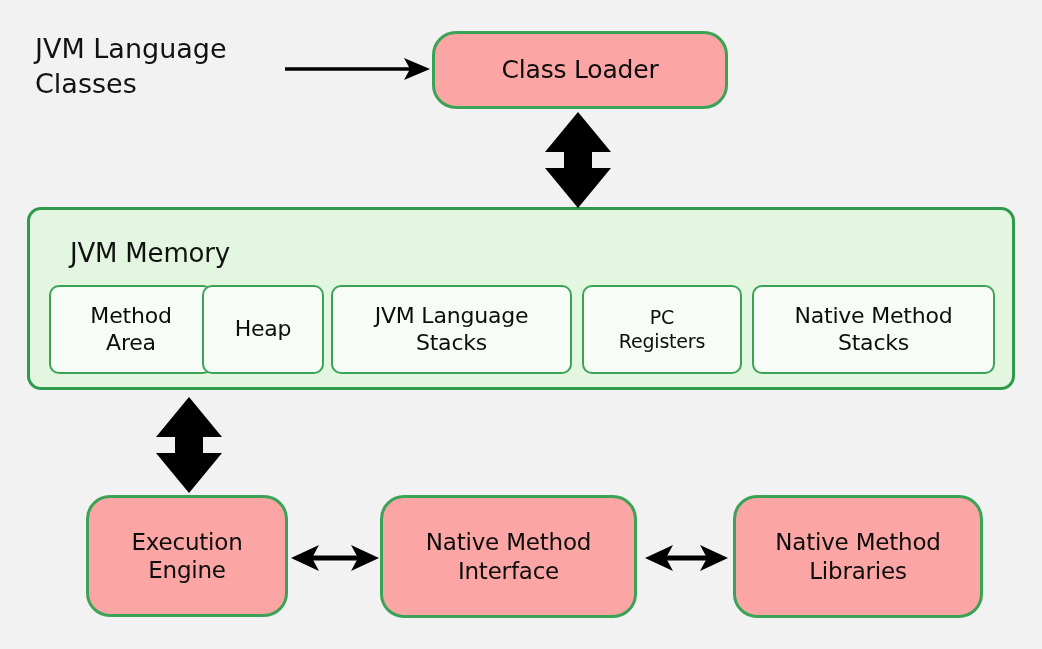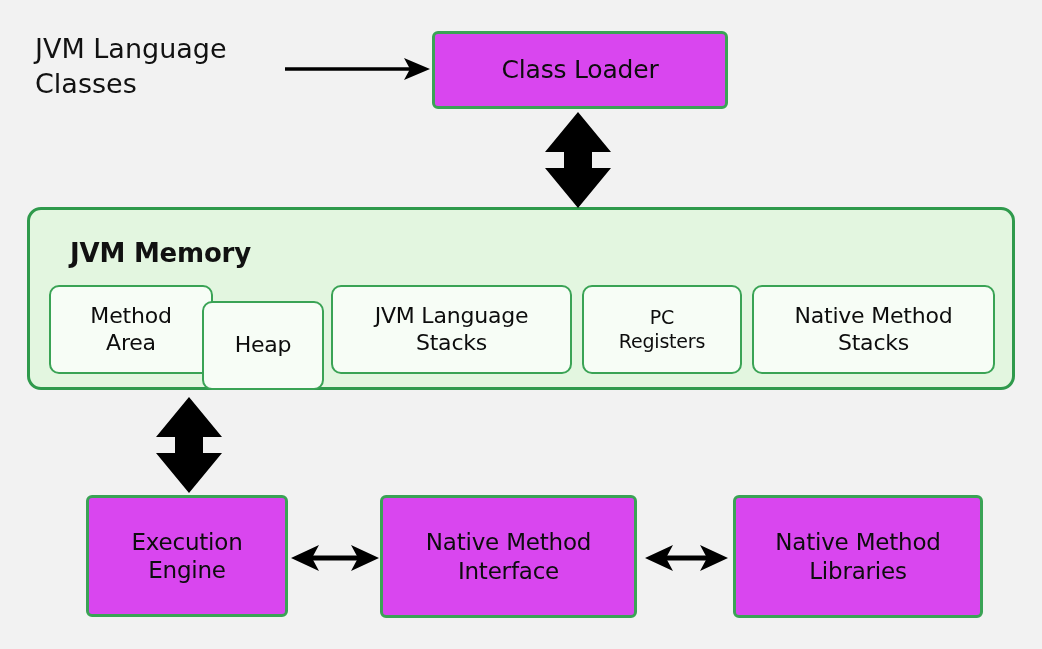--- a/index.html
+++ b/index.html
@@ -27,23 +27,23 @@
     text-align: center;
     color: #0d0d0d;
     line-height: 1.22;
     font-weight: 400;
     letter-spacing: -0.2px;
   }
   .node-label { display: block; white-space: pre-line; }
 
   
   .box-mint {
-    background: #d946ef;
+    background: #fca5a5;
     border: 3px solid #3aa355;
-    border-radius: 6px;
+    border-radius: 24px;
   }
   
   .box-white {
     background: #f7fdf6;
     border: 2.5px solid #3aa355;
     border-radius: 10px;
   }
   
   .box-container {
     background: #e3f6e0;
@@ -65,21 +65,21 @@
     position: absolute;
     left: 0;
     top: 0;
     width: 1042px;
     height: 649px;
     pointer-events: none;
   }
   .memory-title {
     position: absolute;
     color: #111;
-    font-weight: 700;
+    font-weight: 400;
   }
 </style>
 </head>
 <body>
 
 <div id="canvas">
 
   <div class="plain-text" style="left:35px; top:31px; width:250px; font-size:27px;">JVM Language
 Classes</div>
 
@@ -89,21 +89,21 @@
 
   <div class="node box-container" style="left:27px; top:207px; width:988px; height:183px; display:block;">
     <div class="memory-title" style="left:40px; top:28px; font-size:26px;">JVM Memory</div>
   </div>
 
   <div class="node box-white" style="left:49px; top:285px; width:164px; height:89px; font-size:22px;">
     <span class="node-label">Method
 Area</span>
   </div>
 
-  <div class="node box-white" style="left:202px; top:285px; width:122px; height:89px; font-size:22px;margin-top:16px;">
+  <div class="node box-white" style="left:202px; top:285px; width:122px; height:89px; font-size:22px;">
     <span class="node-label">Heap</span>
   </div>
 
   <div class="node box-white" style="left:331px; top:285px; width:241px; height:89px; font-size:22px;">
     <span class="node-label">JVM Language
 Stacks</span>
   </div>
 
   <div class="node box-white" style="left:582px; top:285px; width:160px; height:89px; font-size:19px;">
     <span class="node-label">PC

